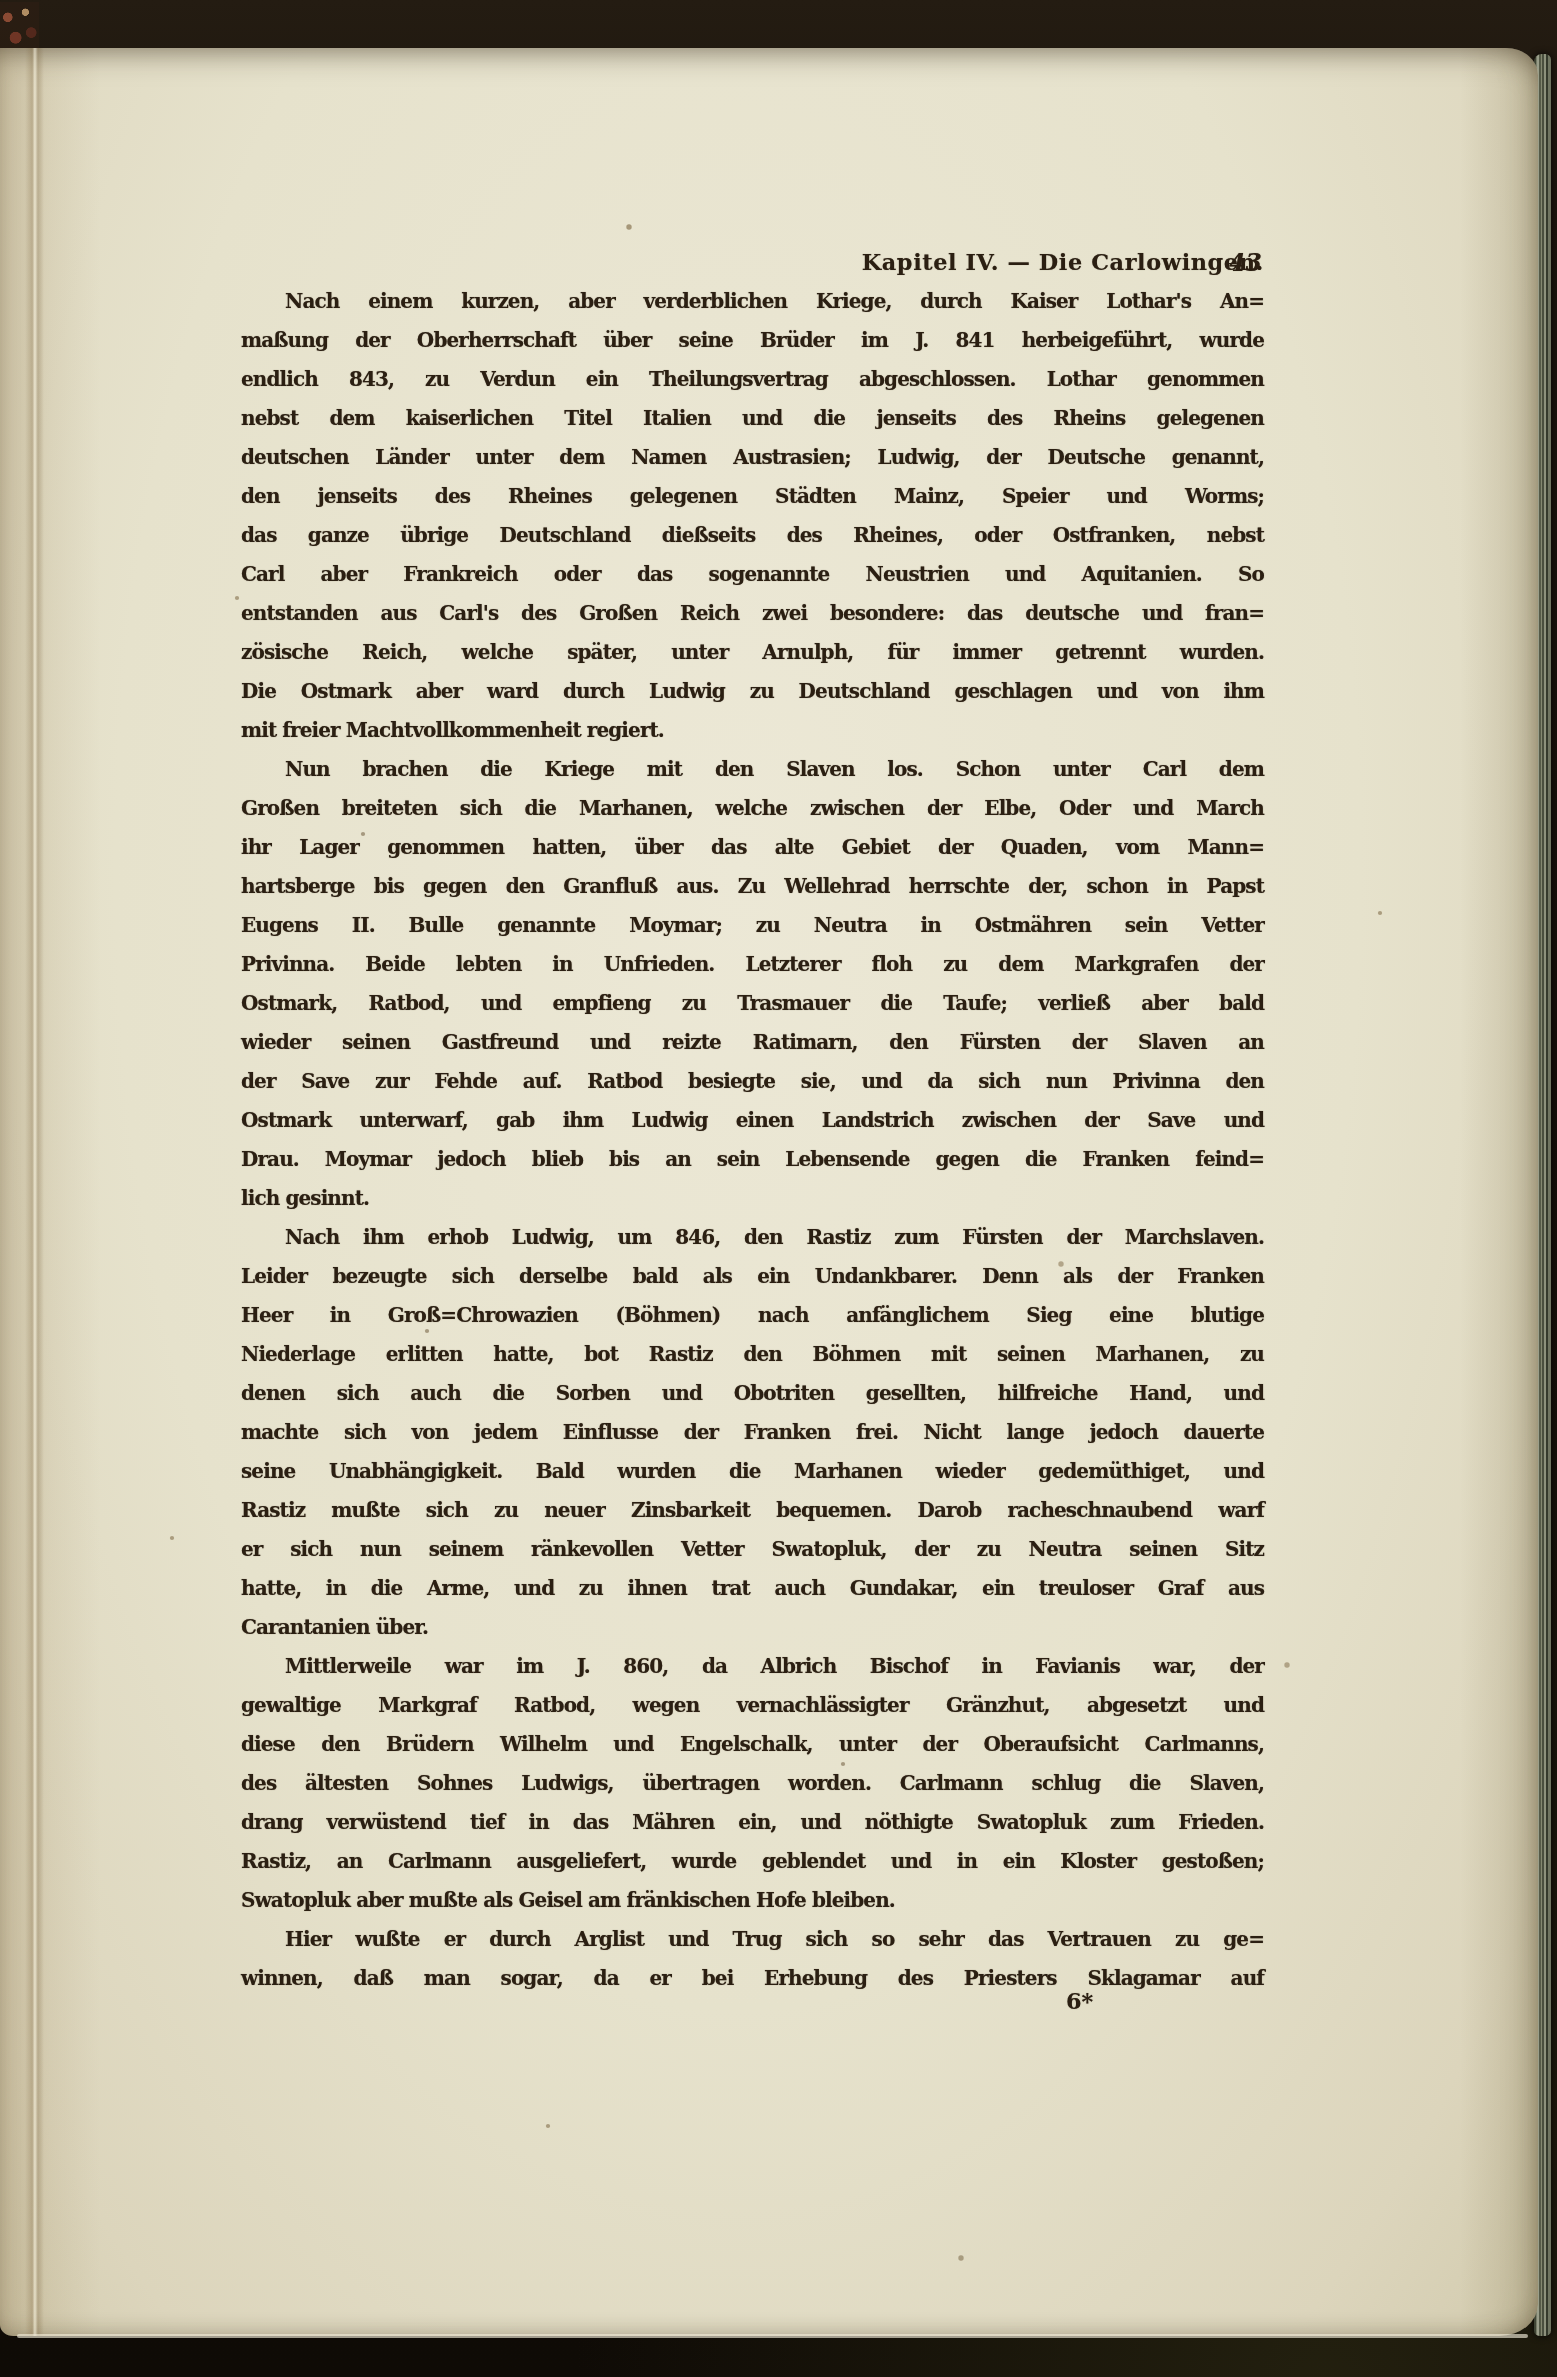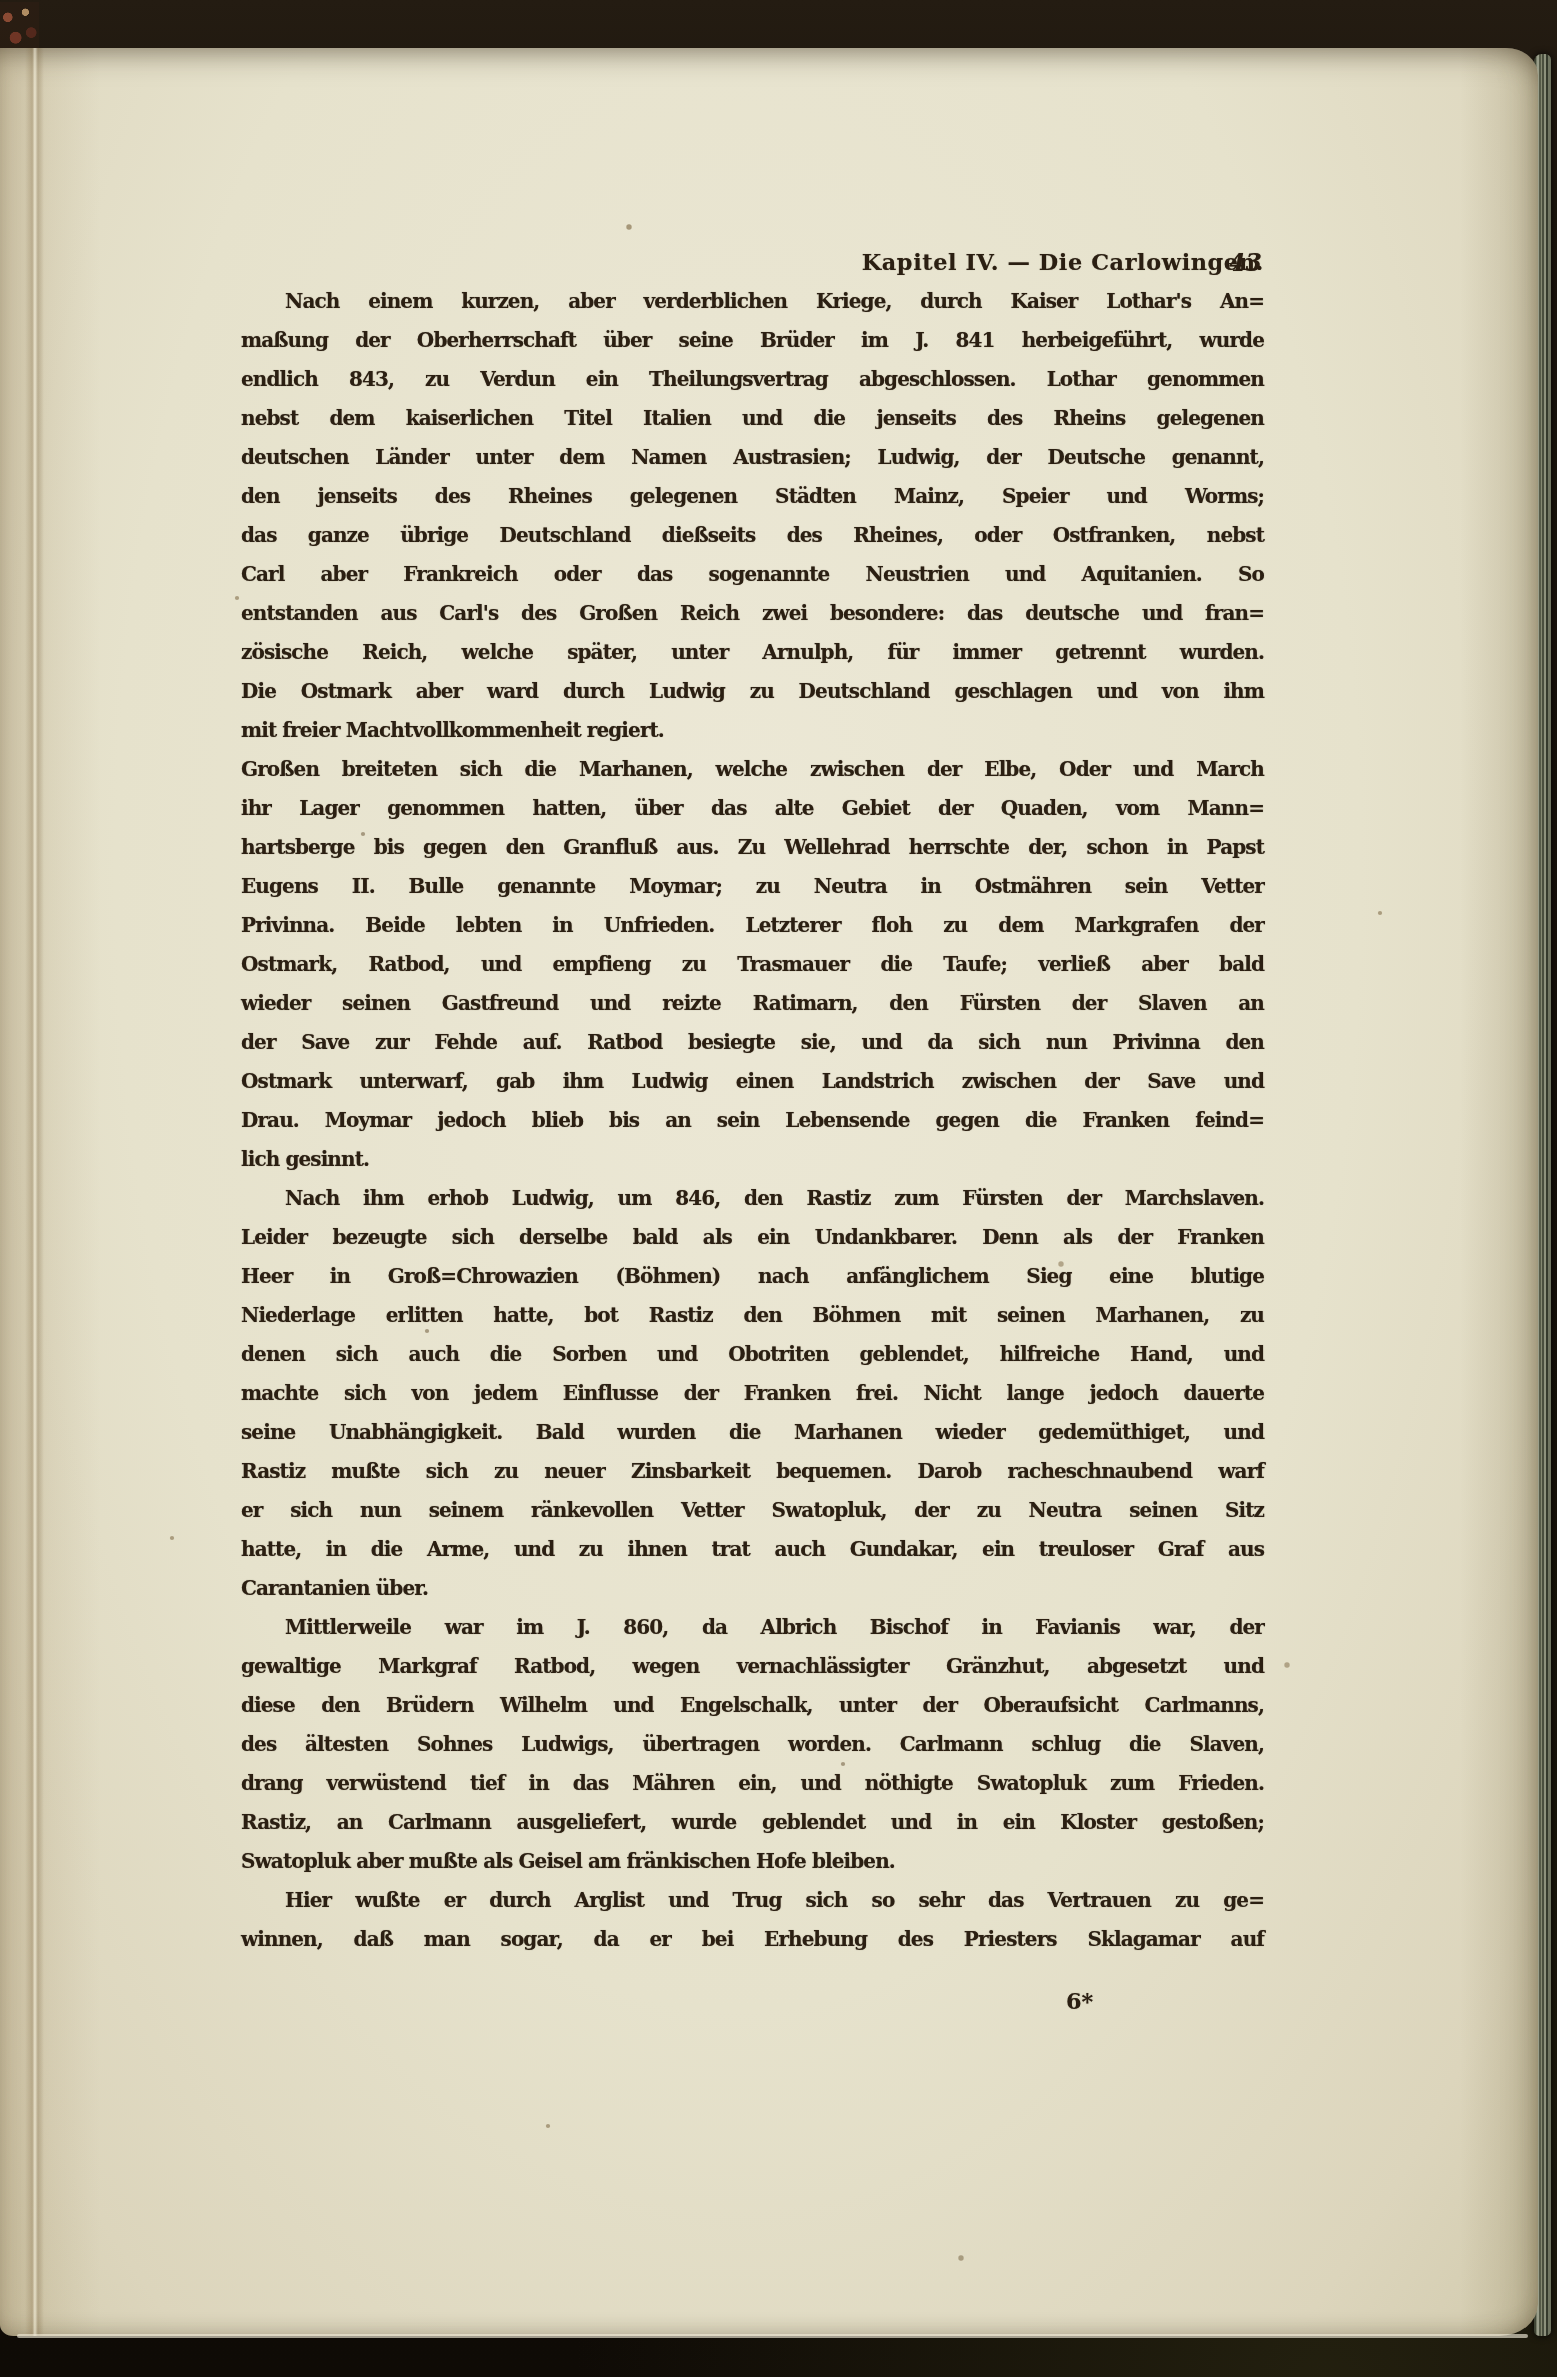--- a/index.html
+++ b/index.html
@@ -134,38 +134,39 @@
           <div class="line">deutschen Länder unter dem Namen Austrasien; Ludwig, der Deutsche genannt,</div>
           <div class="line">den jenseits des Rheines gelegenen Städten Mainz, Speier und Worms;</div>
           <div class="line">das ganze übrige Deutschland dießseits des Rheines, oder Ostfranken, nebst</div>
           <div class="line">Carl aber Frankreich oder das sogenannte Neustrien und Aquitanien. So</div>
           <div class="line">entstanden aus Carl's des Großen Reich zwei besondere: das deutsche und fran=</div>
           <div class="line">zösische Reich, welche später, unter Arnulph, für immer getrennt wurden.</div>
           <div class="line">Die Ostmark aber ward durch Ludwig zu Deutschland geschlagen und von ihm</div>
           <div class="line last">mit freier Machtvollkommenheit regiert.</div>
         </div>
         <div>
+          <div class="line first">Nun brachen die Kriege mit den Slaven los. Schon unter Carl dem</div>
           <div class="line">Großen breiteten sich die Marhanen, welche zwischen der Elbe, Oder und March</div>
           <div class="line">ihr Lager genommen hatten, über das alte Gebiet der Quaden, vom Mann=</div>
           <div class="line">hartsberge bis gegen den Granfluß aus. Zu Wellehrad herrschte der, schon in Papst</div>
           <div class="line">Eugens II. Bulle genannte Moymar; zu Neutra in Ostmähren sein Vetter</div>
           <div class="line">Privinna. Beide lebten in Unfrieden. Letzterer floh zu dem Markgrafen der</div>
           <div class="line">Ostmark, Ratbod, und empfieng zu Trasmauer die Taufe; verließ aber bald</div>
           <div class="line">wieder seinen Gastfreund und reizte Ratimarn, den Fürsten der Slaven an</div>
           <div class="line">der Save zur Fehde auf. Ratbod besiegte sie, und da sich nun Privinna den</div>
           <div class="line">Ostmark unterwarf, gab ihm Ludwig einen Landstrich zwischen der Save und</div>
           <div class="line">Drau. Moymar jedoch blieb bis an sein Lebensende gegen die Franken feind=</div>
           <div class="line last">lich gesinnt.</div>
         </div>
         <div>
           <div class="line first">Nach ihm erhob Ludwig, um 846, den Rastiz zum Fürsten der Marchslaven.</div>
           <div class="line">Leider bezeugte sich derselbe bald als ein Undankbarer. Denn als der Franken</div>
           <div class="line">Heer in Groß=Chrowazien (Böhmen) nach anfänglichem Sieg eine blutige</div>
           <div class="line">Niederlage erlitten hatte, bot Rastiz den Böhmen mit seinen Marhanen, zu</div>
-          <div class="line">denen sich auch die Sorben und Obotriten geblendet, hilfreiche Hand, und</div>
+          <div class="line">denen sich auch die Sorben und Obotriten gesellten, hilfreiche Hand, und</div>
           <div class="line">machte sich von jedem Einflusse der Franken frei. Nicht lange jedoch dauerte</div>
           <div class="line">seine Unabhängigkeit. Bald wurden die Marhanen wieder gedemüthiget, und</div>
           <div class="line">Rastiz mußte sich zu neuer Zinsbarkeit bequemen. Darob racheschnaubend warf</div>
           <div class="line">er sich nun seinem ränkevollen Vetter Swatopluk, der zu Neutra seinen Sitz</div>
           <div class="line">hatte, in die Arme, und zu ihnen trat auch Gundakar, ein treuloser Graf aus</div>
           <div class="line last">Carantanien über.</div>
         </div>
         <div>
           <div class="line first">Mittlerweile war im J. 860, da Albrich Bischof in Favianis war, der</div>
           <div class="line">gewaltige Markgraf Ratbod, wegen vernachlässigter Gränzhut, abgesetzt und</div>

